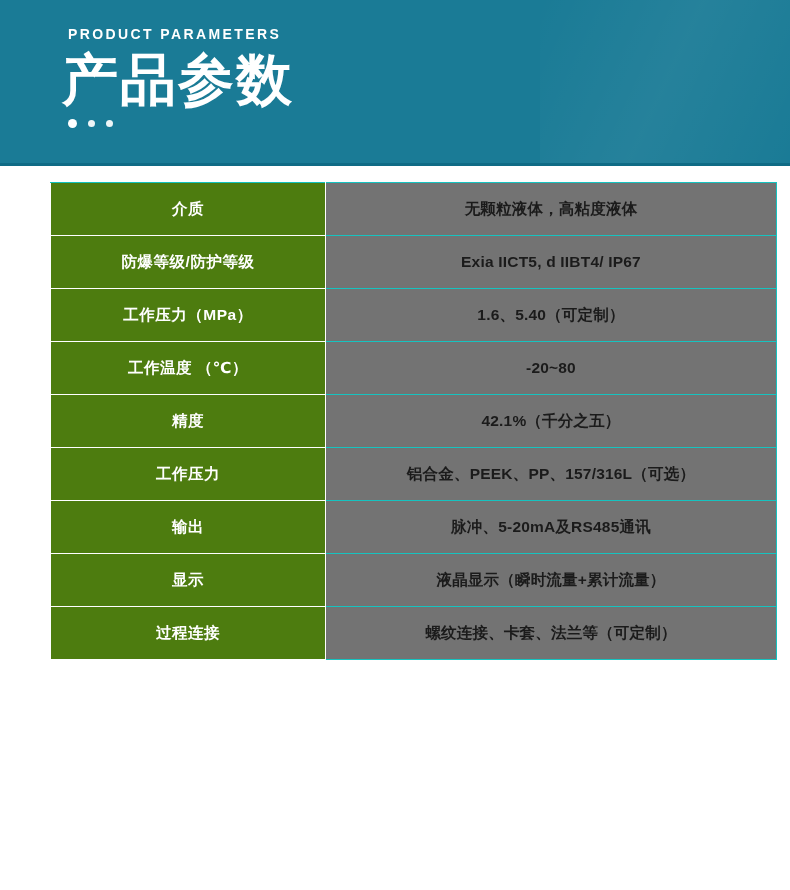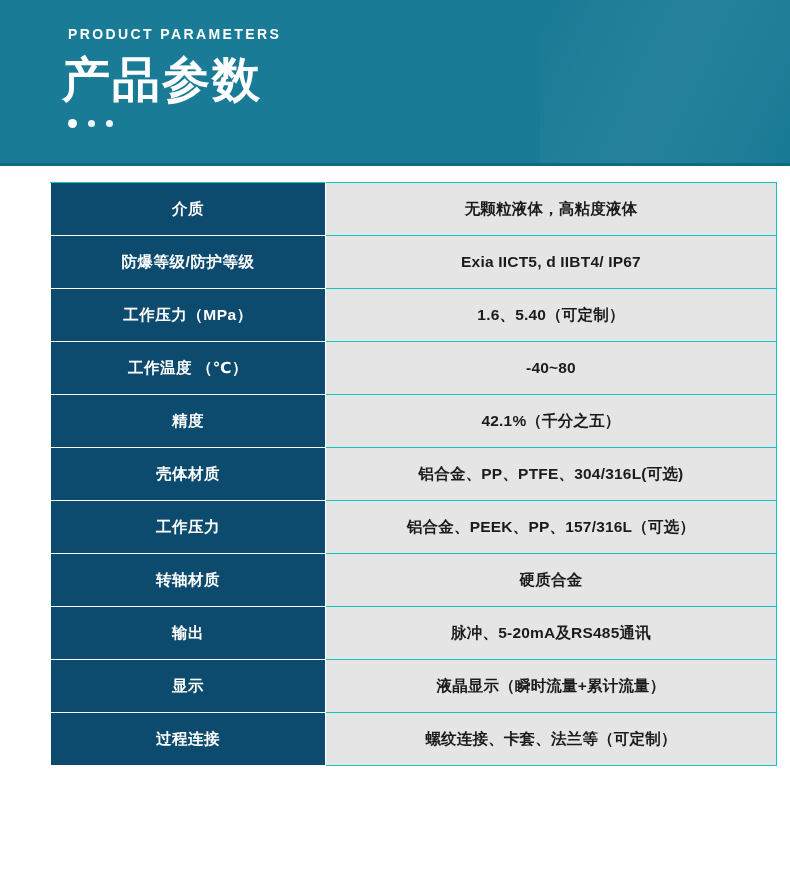--- a/index.html
+++ b/index.html
@@ -46,21 +46,21 @@
     color: #ffffff;
     font-size: 14px;
     font-weight: bold;
     letter-spacing: 2.4px;
   }
   .banner-title {
     position: absolute;
     left: 62px;
     top: 48px;
     color: #ffffff;
-    font-size: 48px;
+    font-size: 56px;
     font-weight: bold;
     letter-spacing: 2px;
     line-height: 64px;
     white-space: nowrap;
     text-align: right;
   }
   .banner-dots {
     position: absolute;
     left: 68px;
     top: 119px;
@@ -107,27 +107,27 @@
     border: 1px solid #ffffff;
     text-align: center;
     vertical-align: middle;
     font-size: 15.5px;
     font-weight: bold;
     padding: 0 6px;
     line-height: 1.3;
   }
   table.spec td.label {
     width: 262px;
-    background: #0c4a6e;
+    background: #4d7c0f;
     color: #ffffff;
     letter-spacing: 0.5px;
   }
   table.spec td.value {
     width: 438px;
-    background: #e5e5e5;
+    background: #737373;
     color: #1b1b1b;
     border: 1px solid #16c3c0;
     letter-spacing: 0.2px;
   }
   table.spec tr:first-child td.label { border-top: 1px solid #12c2bd; }
 </style>
 </head>
 <body>
 
 <div class="page">
@@ -154,37 +154,29 @@
         <tr>
           <td class="label">防爆等级/防护等级</td>
           <td class="value">Exia IICT5, d IIBT4/ IP67</td>
         </tr>
         <tr>
           <td class="label">工作压力（MPa）</td>
           <td class="value">1.6、5.40（可定制）</td>
         </tr>
         <tr>
           <td class="label">工作温度 （℃）</td>
-          <td class="value">-40~80</td>
+          <td class="value">-20~80</td>
         </tr>
         <tr>
           <td class="label">精度</td>
           <td class="value">42.1%（千分之五）</td>
         </tr>
         <tr>
-          <td class="label">壳体材质</td>
-          <td class="value">铝合金、PP、PTFE、304/316L(可选)</td>
-        </tr>
-        <tr>
           <td class="label">工作压力</td>
           <td class="value">铝合金、PEEK、PP、157/316L（可选）</td>
-        </tr>
-        <tr>
-          <td class="label">转轴材质</td>
-          <td class="value">硬质合金</td>
         </tr>
         <tr>
           <td class="label">输出</td>
           <td class="value">脉冲、5-20mA及RS485通讯</td>
         </tr>
         <tr>
           <td class="label">显示</td>
           <td class="value">液晶显示（瞬时流量+累计流量）</td>
         </tr>
         <tr>

